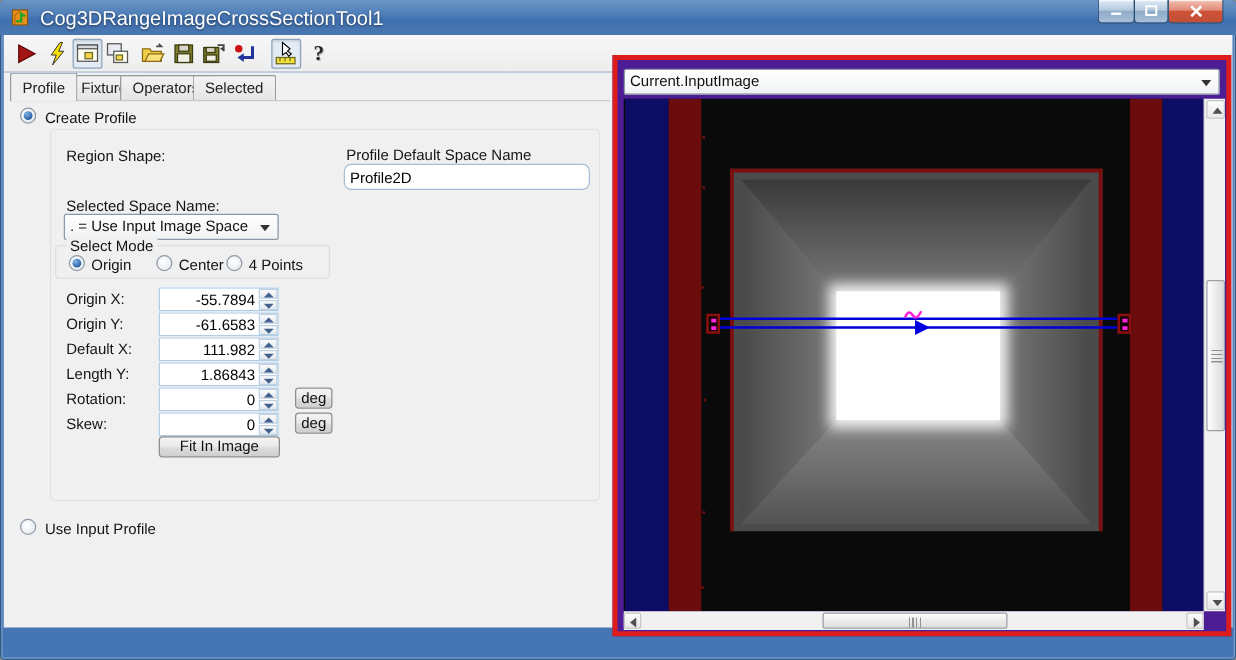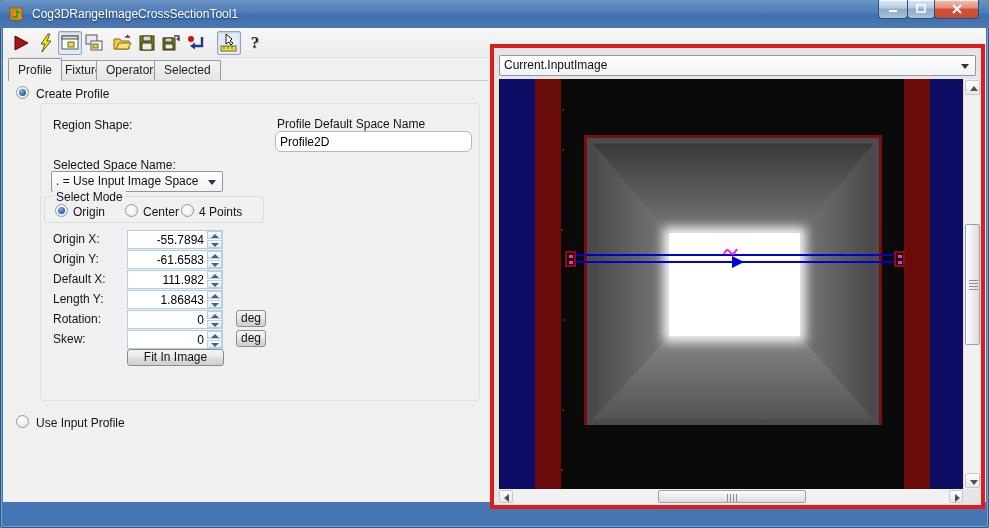--- a/index.html
+++ b/index.html
@@ -7,21 +7,21 @@
   .window {
     position:relative; width:989px; height:528px;
     background:#4576b3; border-radius:4px; overflow:hidden;
     font-size:12px; color:#111;
     box-shadow: inset 0 0 0 1px #2d5787, inset 0 0 0 2px #7aa0cc;
   }
   
   .titlebar { position:absolute; left:0; top:0; width:989px; height:28px;
     background:linear-gradient(180deg,#6a94c4 0%,#4c7cb8 45%,#3f6fae 55%,#4a78b2 100%); }
   .title-icon { position:absolute; left:9px; top:6px; width:16px; height:16px; }
-  .title-text { position:absolute; left:32px; top:7px; color:#ffffff; font-size:12px;
+  .title-text { position:absolute; left:32px; top:7px; color:#ffffff; font-size:16px;
     text-shadow:0 1px 2px rgba(0,0,0,.55); white-space:nowrap; }
   .cap-group { position:absolute; right:10px; top:0; display:flex; }
   .cap-btn { height:19px; border:1px solid #2e4f74; border-top:none;
     border-radius:0 0 4px 4px; margin-left:-1px; position:relative;
     background:linear-gradient(180deg,#dfeaf5 0%,#b4c9de 45%,#8fabc8 50%,#a9c0d8 100%);
     box-shadow:inset 0 1px 0 rgba(255,255,255,.7); }
   .cap-btn.min { width:30px; } .cap-btn.max { width:28px; }
   .cap-btn.close { width:45px;
     background:linear-gradient(180deg,#f5c1b4 0%,#e08a76 45%,#cf5237 50%,#c14f35 100%); }
   .cap-btn svg { position:absolute; left:50%; top:50%; transform:translate(-50%,-50%); }
@@ -63,21 +63,21 @@
     background:linear-gradient(180deg,#fbfbfb,#e4e9ee); }
   .spin .sb.up { top:0; } .spin .sb.dn { top:9px; }
   .spin .sb i { position:absolute; left:3px; width:0; height:0; border-left:4px solid transparent; border-right:4px solid transparent; }
   .spin .sb.up i { top:2px; border-bottom:4px solid #44608c; }
   .spin .sb.dn i { top:2px; border-top:4px solid #44608c; }
   .btn { position:absolute; border:1px solid #8d8d8d; border-radius:3px; text-align:center;
     background:linear-gradient(180deg,#f4f4f4 0%,#ebebeb 45%,#dddddd 55%,#cfcfcf 100%);
     color:#111; }
   
   .annot { position:absolute; left:490px; top:44px; width:495px; height:465px;
-    border:4px solid #dd1c1c; background:#e5e5e5; z-index:5; }
+    border:4px solid #dd1c1c; background:#4c1d95; z-index:5; }
   .img-area { position:absolute; left:5px; top:31px; width:464px; height:410px; background:#0a0a0a; overflow:hidden; }
   .stripe { position:absolute; top:0; height:100%; }
   .cube { position:absolute; left:85px; top:56px; width:298px; height:290px; background:#4b4b4b;
     border-top:3px solid #7a0e0e; border-left:3px solid #7a0e0e; border-right:3px solid #7a0e0e; }
   .face { position:absolute; left:0; top:0; width:100%; height:100%; }
   .face.top    { clip-path:polygon(2% 2%, 98% 2%, 73% 33%, 28% 33%); background:linear-gradient(to bottom,#353535,#fdfdfd); }
   .face.left   { clip-path:polygon(2% 2%, 28% 33%, 28% 69%, 2% 98%); background:linear-gradient(to right,#454545,#fdfdfd); }
   .face.right  { clip-path:polygon(98% 2%, 98% 98%, 73% 69%, 73% 33%); background:linear-gradient(to left,#454545,#fdfdfd); }
   .face.bottom { clip-path:polygon(2% 98%, 28% 69%, 73% 69%, 98% 98%); background:linear-gradient(to top,#505050,#fdfdfd); }
   .plateau { position:absolute; left:28%; top:33%; width:45%; height:36%; background:#ffffff;

